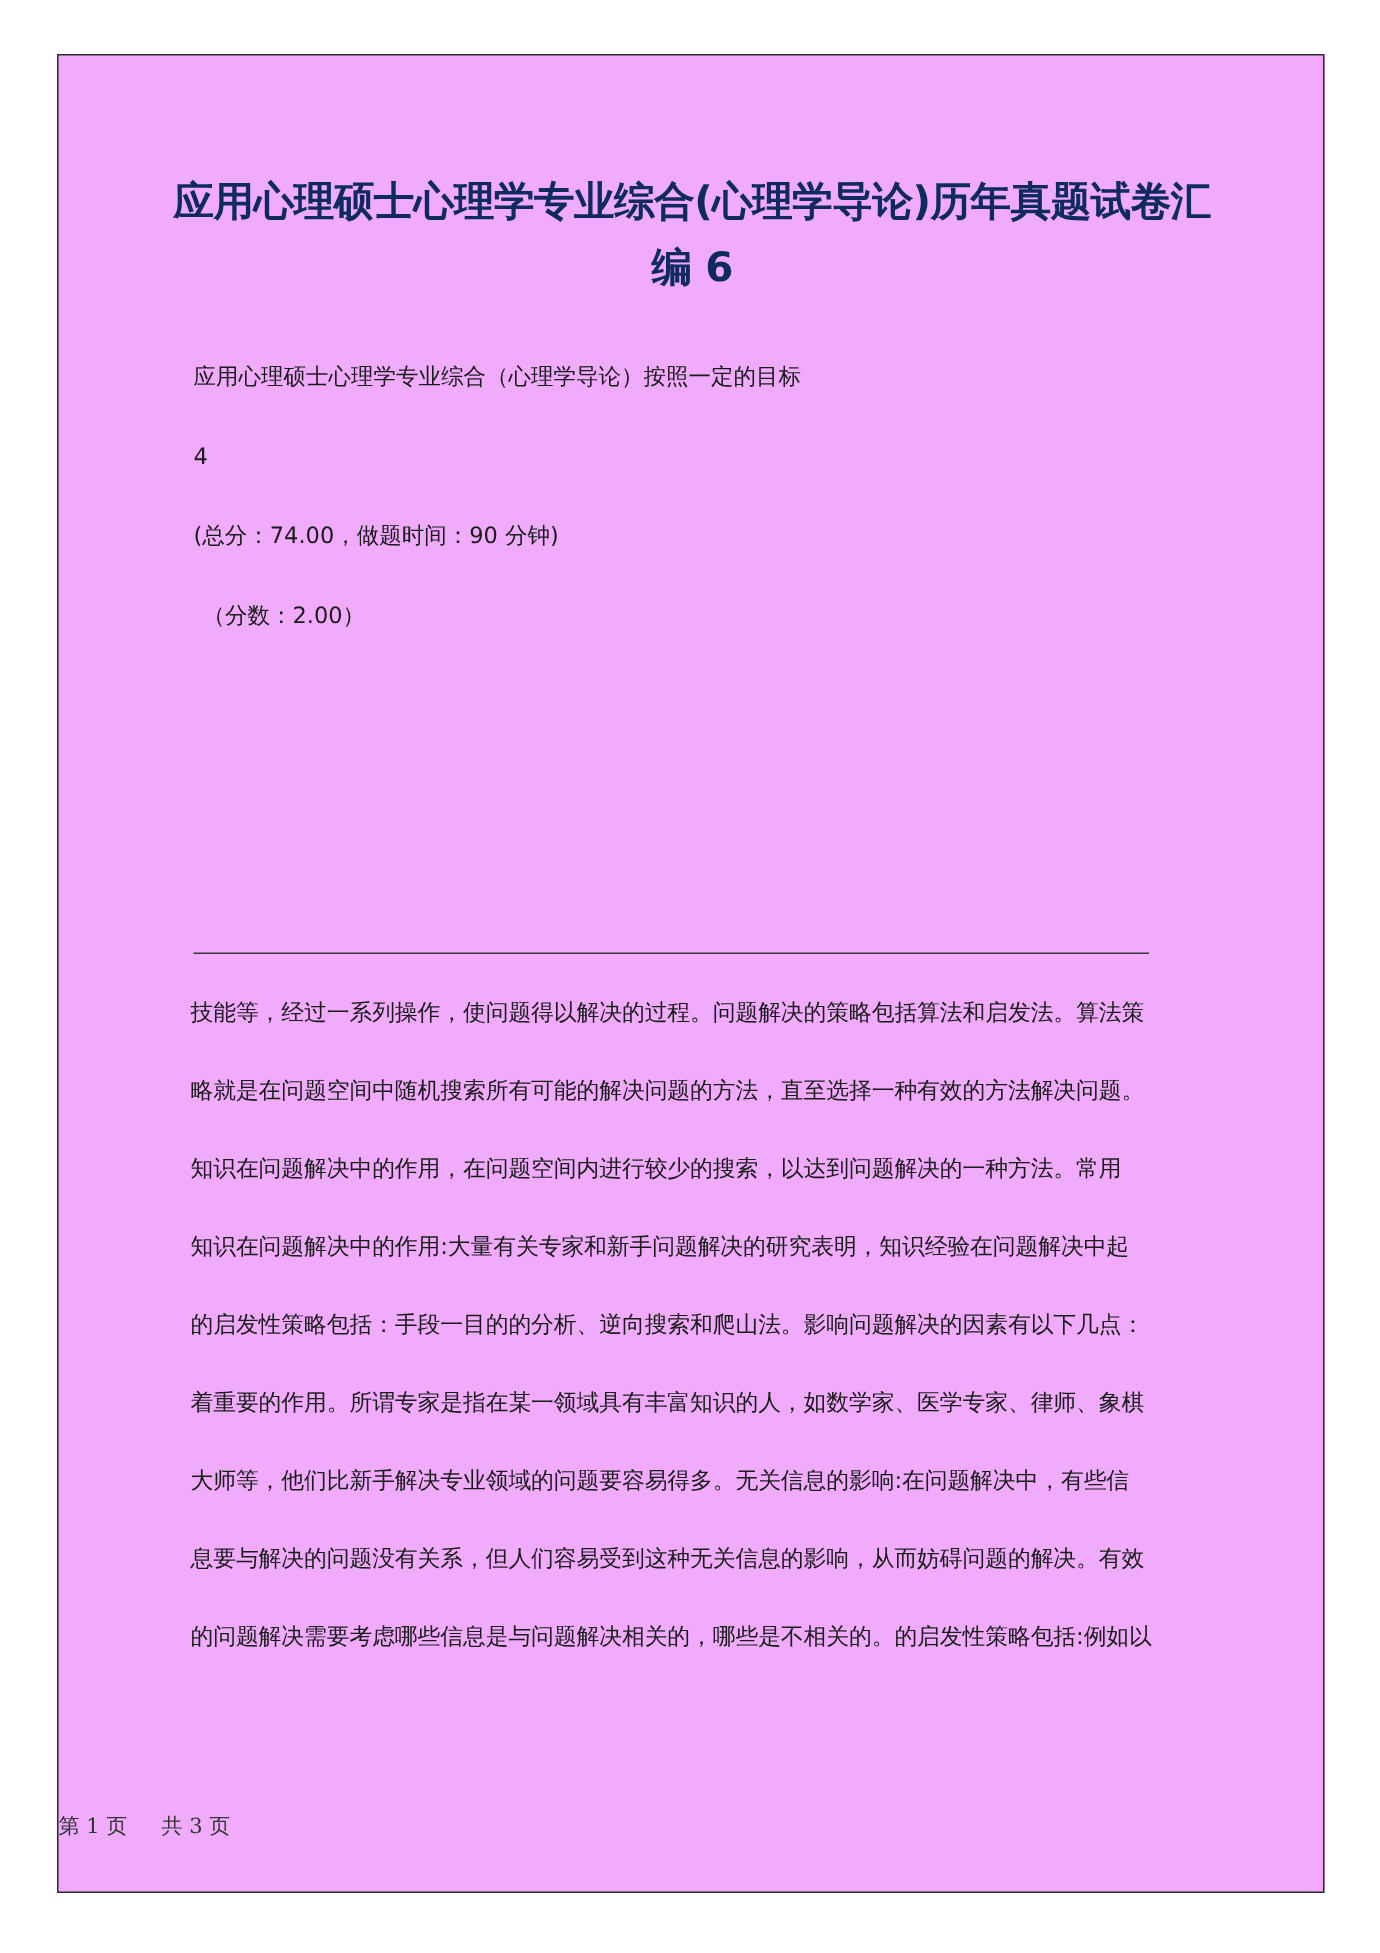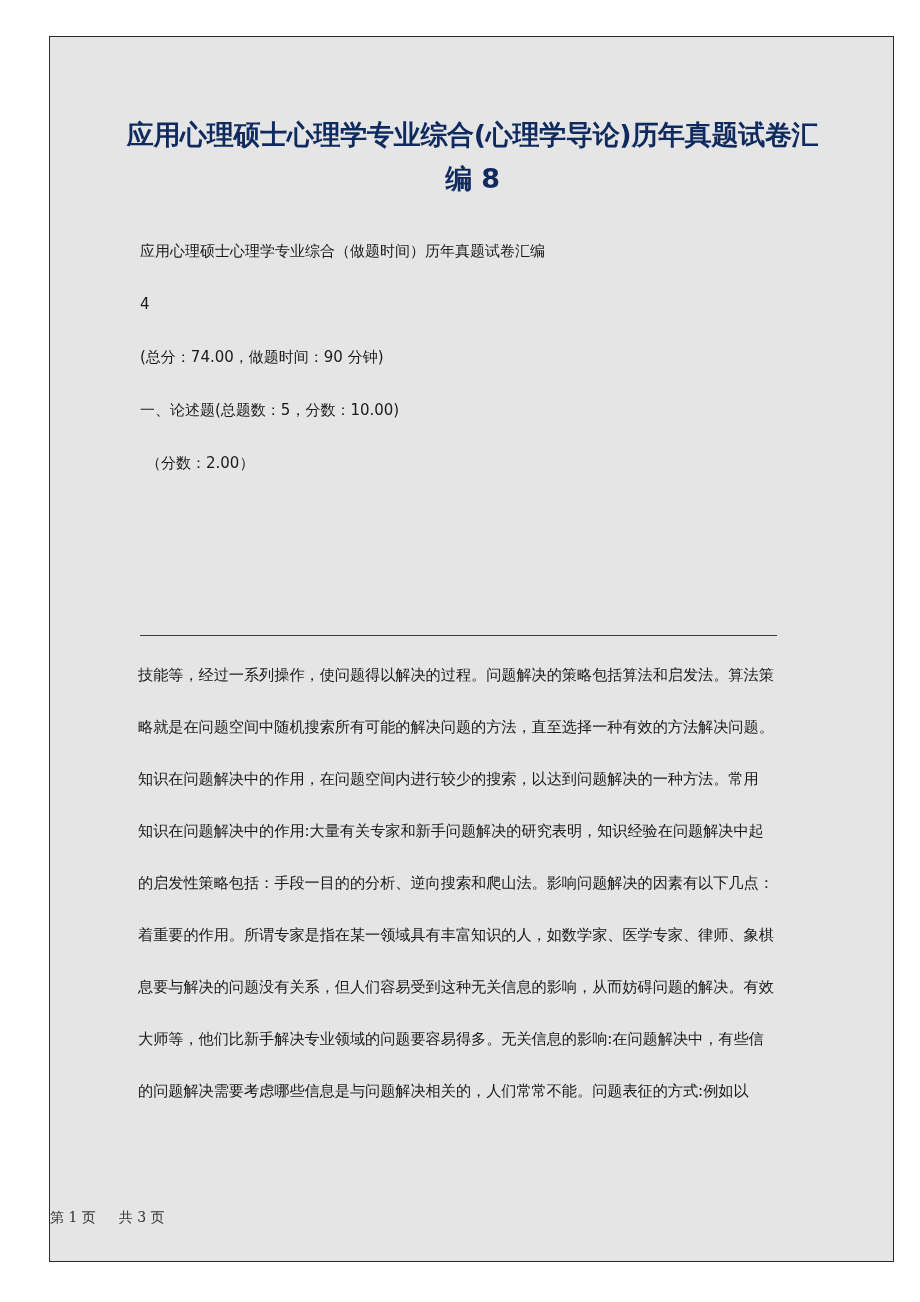--- a/index.html
+++ b/index.html
@@ -10,27 +10,27 @@
   body {
     width: 920px;
     height: 1302px;
     overflow: hidden;
     font-family: "DejaVu Sans", "Liberation Sans", sans-serif;
     -webkit-font-smoothing: antialiased;
   }
 
   .page {
     position: absolute;
-    left: 49px;
+    left: 38px;
     top: 36px;
     width: 845px;
     height: 1226px;
     border: 1.5px solid #2b2b2b;
     box-sizing: border-box;
-    background: #e5e5e5;
+    background: #f0abfc;
   }
 
   .page-inner {
     position: relative;
     width: 100%;
     height: 100%;
   }
 
   
   .doc-title {
@@ -107,43 +107,42 @@
   }
 </style>
 </head>
 <body>
 
 <div class="page">
   <div class="page-inner">
 
     <div class="doc-title">
       <div>应用心理硕士心理学专业综合(心理学导论)历年真题试卷汇</div>
-      <div>编 8</div>
+      <div>编 6</div>
     </div>
 
     <div class="meta-block">
-      <div class="meta-line">应用心理硕士心理学专业综合（做题时间）历年真题试卷汇编</div>
+      <div class="meta-line">应用心理硕士心理学专业综合（心理学导论）按照一定的目标</div>
       <div class="meta-line">4</div>
       <div class="meta-line">(总分：74.00，做题时间：90 分钟)</div>
-      <div class="meta-line">一、论述题(总题数：5，分数：10.00)</div>
       <div class="meta-line indented">（分数：2.00）</div>
     </div>
 
     <div class="divider"></div>
 
     <div class="answer-body">
       <div class="answer-line">技能等，经过一系列操作，使问题得以解决的过程。问题解决的策略包括算法和启发法。算法策</div>
       <div class="answer-line">略就是在问题空间中随机搜索所有可能的解决问题的方法，直至选择一种有效的方法解决问题。</div>
       <div class="answer-line">知识在问题解决中的作用，在问题空间内进行较少的搜索，以达到问题解决的一种方法。常用</div>
       <div class="answer-line">知识在问题解决中的作用:大量有关专家和新手问题解决的研究表明，知识经验在问题解决中起</div>
       <div class="answer-line">的启发性策略包括：手段一目的的分析、逆向搜索和爬山法。影响问题解决的因素有以下几点：</div>
       <div class="answer-line">着重要的作用。所谓专家是指在某一领域具有丰富知识的人，如数学家、医学专家、律师、象棋</div>
+      <div class="answer-line">大师等，他们比新手解决专业领域的问题要容易得多。无关信息的影响:在问题解决中，有些信</div>
       <div class="answer-line">息要与解决的问题没有关系，但人们容易受到这种无关信息的影响，从而妨碍问题的解决。有效</div>
-      <div class="answer-line">大师等，他们比新手解决专业领域的问题要容易得多。无关信息的影响:在问题解决中，有些信</div>
-      <div class="answer-line">的问题解决需要考虑哪些信息是与问题解决相关的，人们常常不能。问题表征的方式:例如以</div>
+      <div class="answer-line">的问题解决需要考虑哪些信息是与问题解决相关的，哪些是不相关的。的启发性策略包括:例如以</div>
     </div>
 
     <div class="page-footer">
       <span>第 1 页</span>
       <span class="gap"></span>
       <span>共 3 页</span>
     </div>
 
   </div>
 </div>

